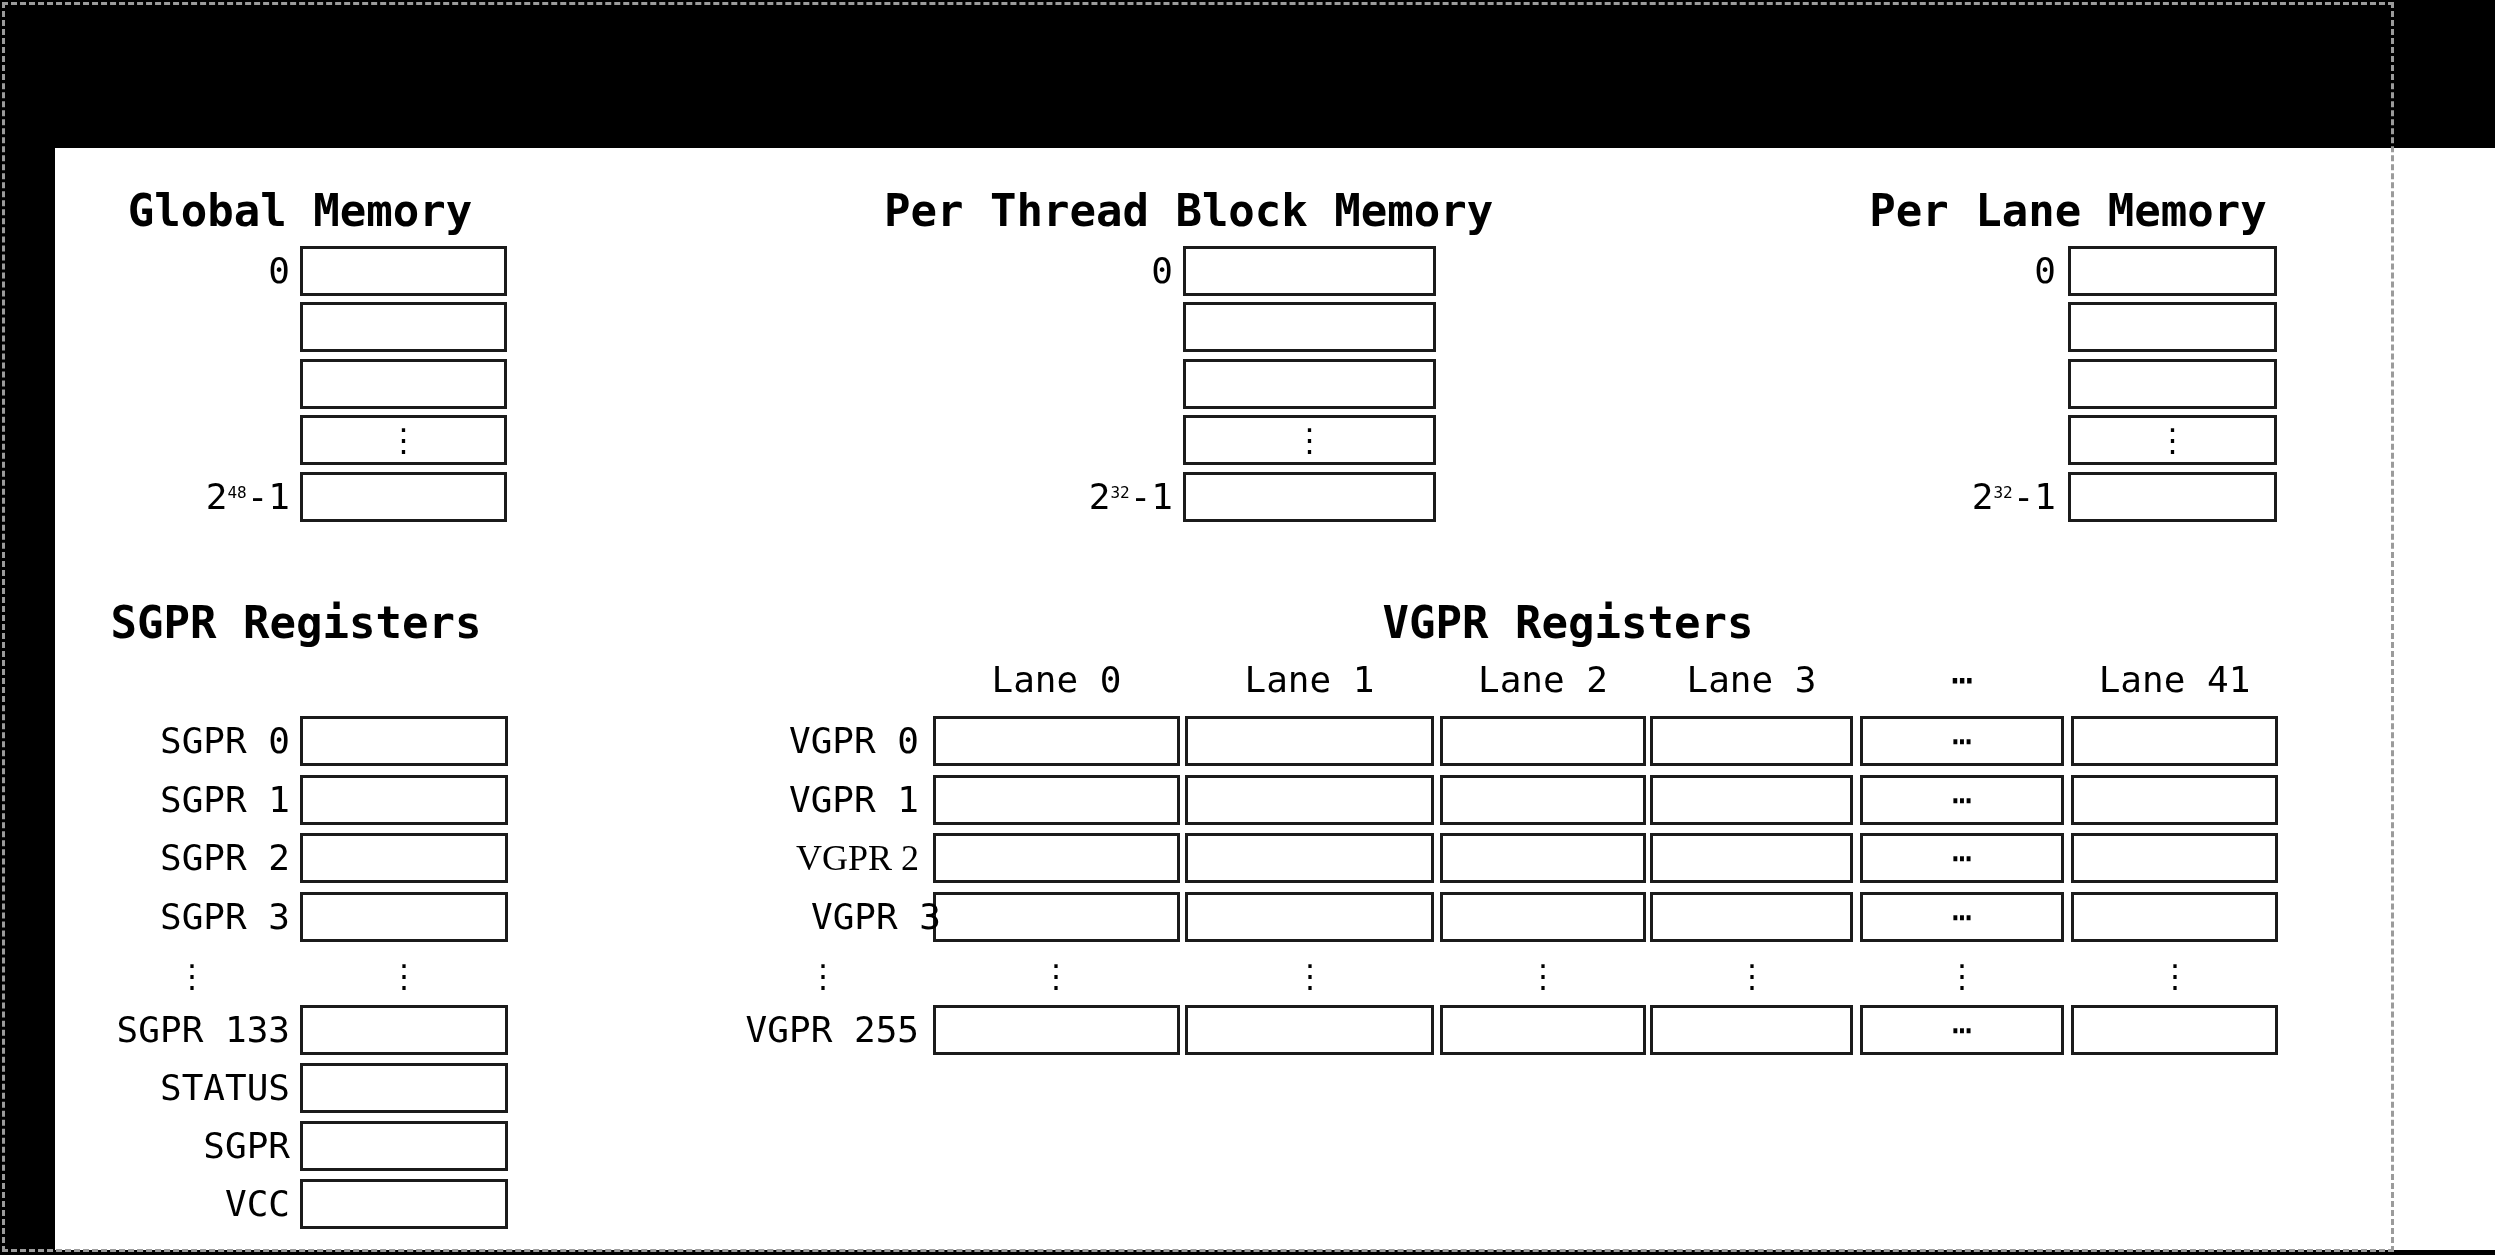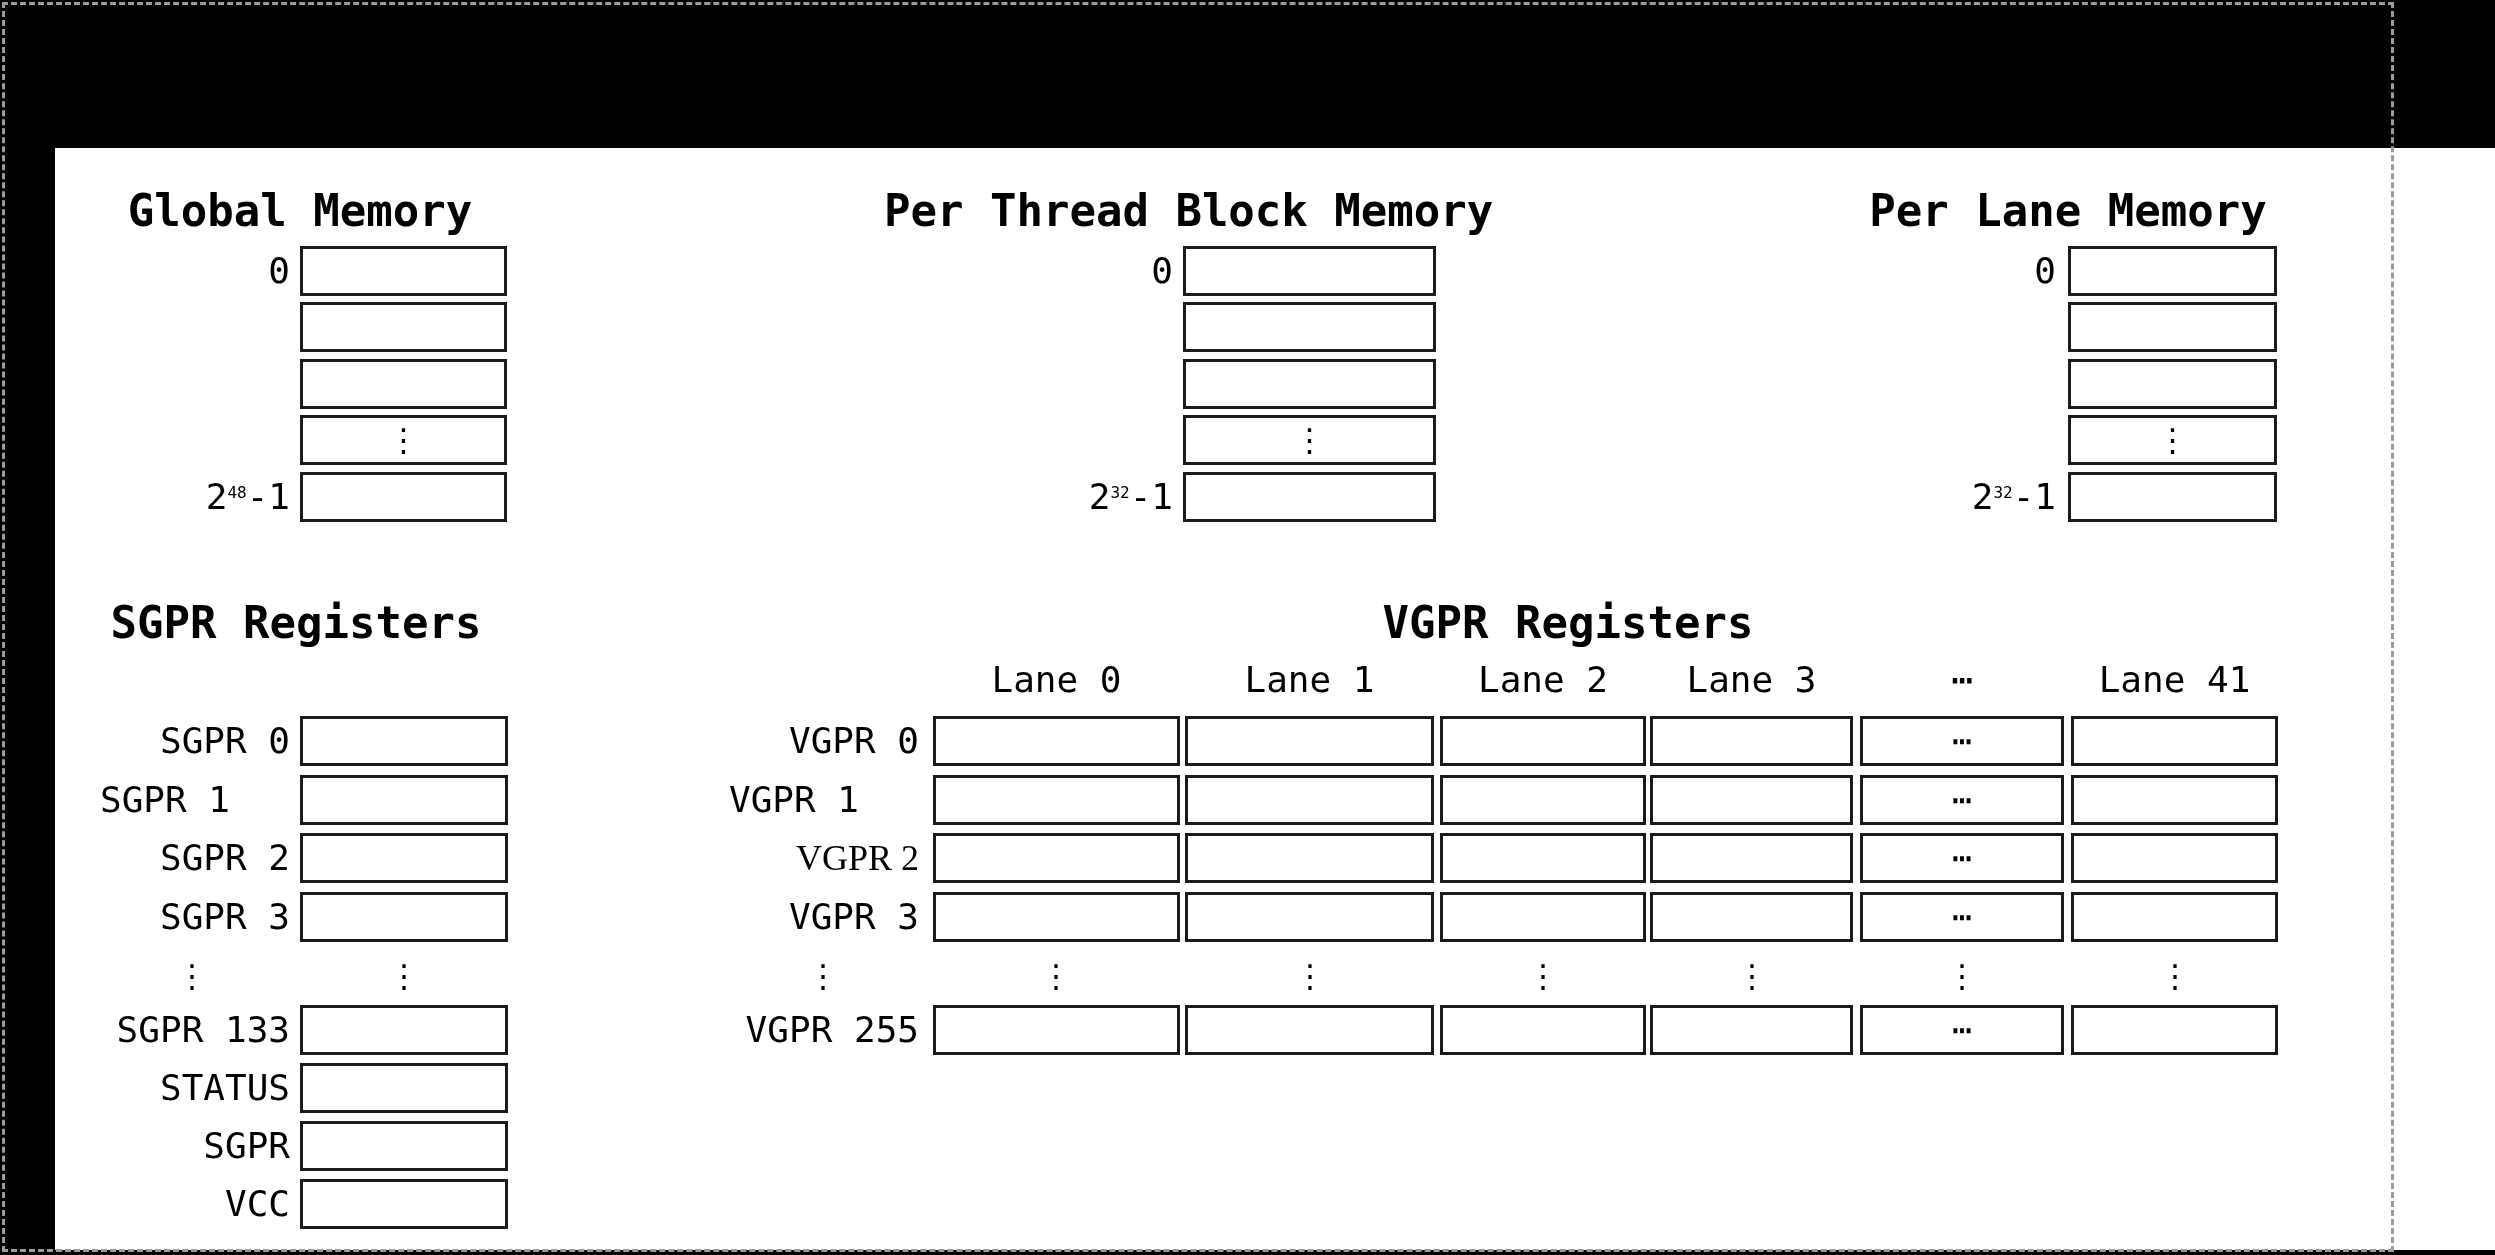--- a/index.html
+++ b/index.html
@@ -41,21 +41,21 @@
   .dots-v{
     position:absolute;width:44px;font-size:32px;line-height:36px;
     text-align:center;z-index:5;
   }
   .sup{font-size:16px;position:relative;top:-11px;}
   
   .mem-r0{top:246px;} .mem-r1{top:302px;} .mem-r2{top:359px;}
   .mem-r3{top:415px;} .mem-r4{top:472px;}
   .colA{left:300px;width:207px;} .colB{left:1183px;width:253px;} .colC{left:2068px;width:209px;}
   
-  .rr0{top:716px;} .rr1{top:775px;text-align:center;} .rr2{top:833px;} .rr3{top:892px;}
+  .rr0{top:716px;} .rr1{top:775px;} .rr2{top:833px;} .rr3{top:892px;}
   .rt0{top:1005px;} .rt1{top:1063px;} .rt2{top:1121px;} .rt3{top:1179px;}
   
   .vc0{left:933px;width:247px;} .vc1{left:1185px;width:249px;}
   .vc2{left:1440px;width:206px;} .vc3{left:1650px;width:203px;}
   .vc4{left:1860px;width:204px;} .vc5{left:2071px;width:207px;}
 </style>
 </head>
 <body>
 
 <div id="canvas">
@@ -117,21 +117,21 @@
   <div class="hdr vc0" style="top:660px;">Lane 0</div>
   <div class="hdr vc1" style="top:660px;">Lane 1</div>
   <div class="hdr vc2" style="top:660px;">Lane 2</div>
   <div class="hdr vc3" style="top:660px;">Lane 3</div>
   <div class="hdr vc4" style="top:660px;">⋯</div>
   <div class="hdr vc5" style="top:660px;">Lane 41</div>
 
   <div class="lbl rr0" style="left:669px;width:250px;">VGPR 0</div>
   <div class="lbl rr1" style="left:669px;width:250px;">VGPR 1</div>
   <div class="lbl rr2" style="left:669px;width:250px;font-family:Liberation Serif, serif;">VGPR 2</div>
-  <div class="lbl rr3" style="left:669px;width:250px;">VGPR 3</div>
+  <div class="lbl rr3" style="left:691px;width:250px;">VGPR 3</div>
   <div class="lbl rt0" style="left:669px;width:250px;">VGPR 255</div>
 
   <div class="box vc0 rr0"></div>
   <div class="box vc1 rr0"></div>
   <div class="box vc2 rr0"></div>
   <div class="box vc3 rr0"></div>
   <div class="box vc4 rr0">⋯</div>
   <div class="box vc5 rr0"></div>
 
   <div class="box vc0 rr1"></div>

